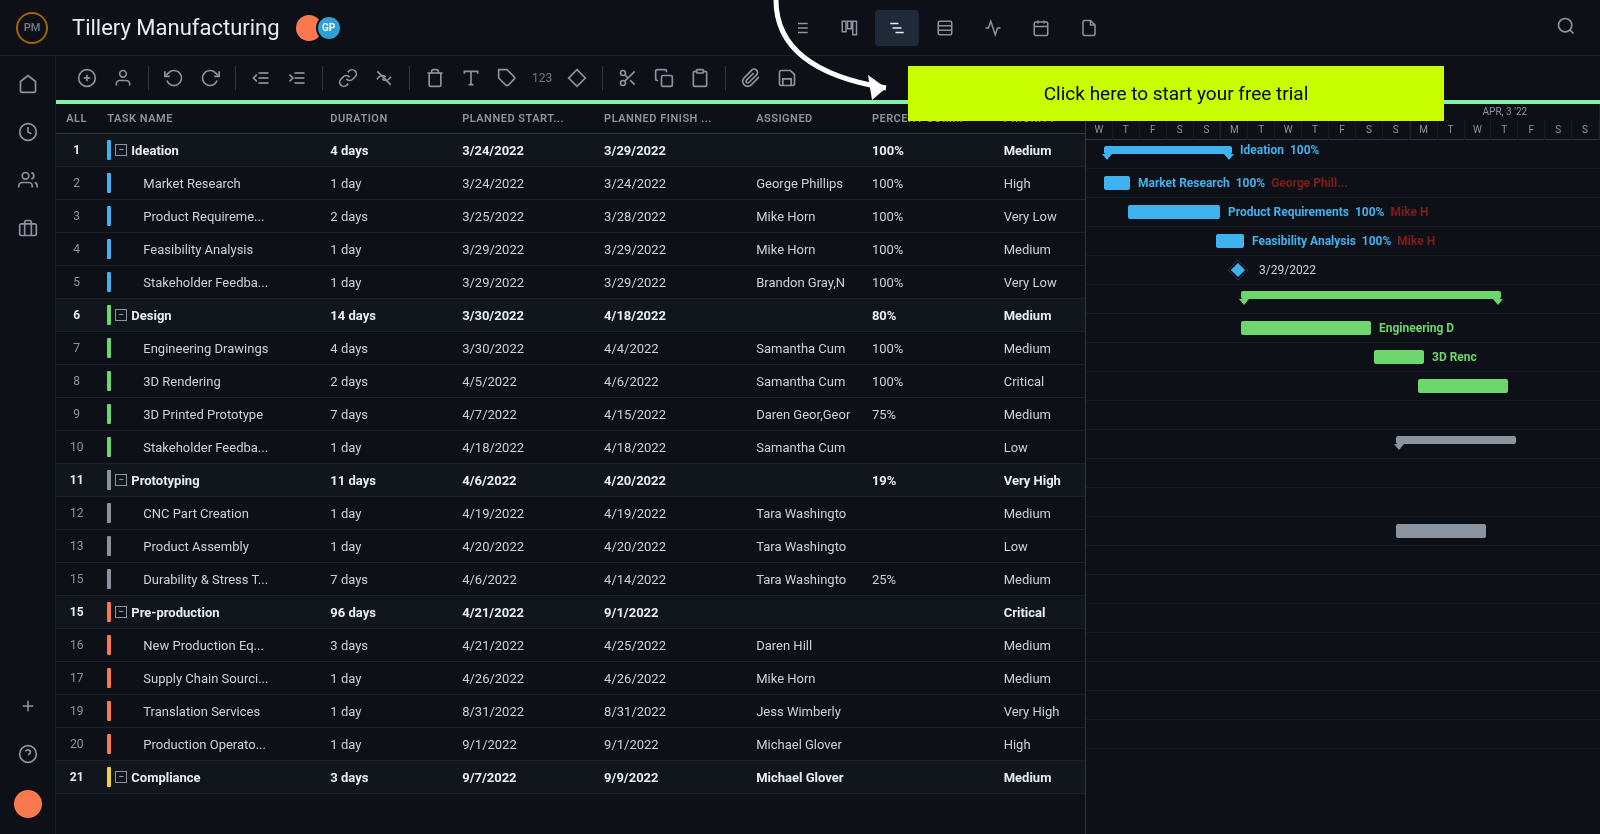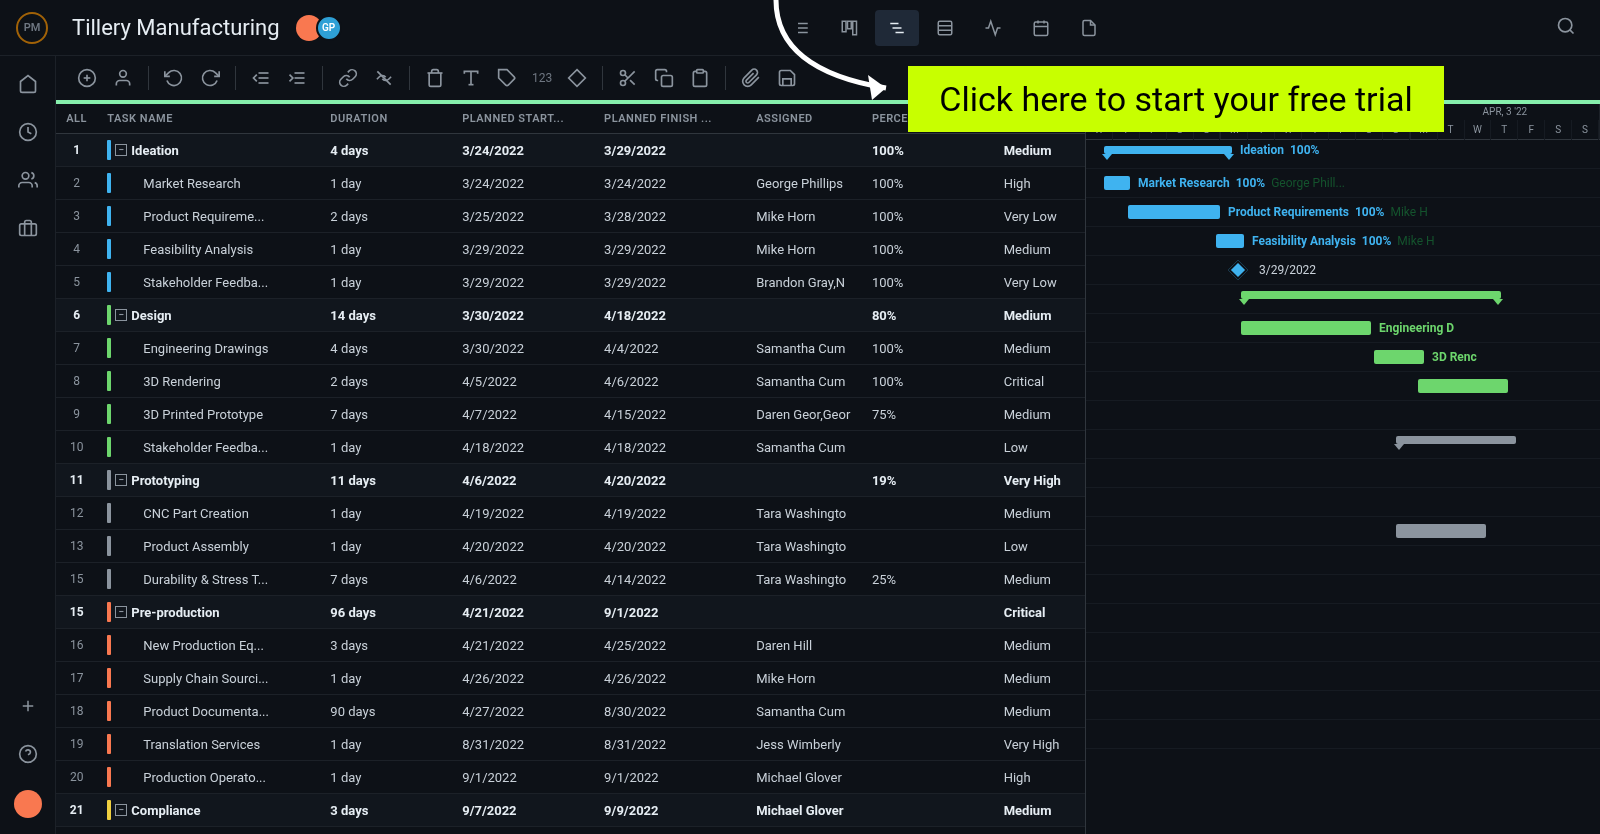--- a/index.html
+++ b/index.html
@@ -65,24 +65,24 @@
 .gantt-bar.parent-bar.green-p::before { border-top:6px solid #6dd66d; left:-2px; }
 .gantt-bar.parent-bar.green-p::after { border-top:6px solid #6dd66d; right:-2px; }
 .gantt-bar.parent-bar.grey-p { background:#8b949e; }
 .gantt-bar.parent-bar.grey-p::before { border-top:6px solid #8b949e; left:-2px; }
 .gantt-label { position:absolute; left:100%; margin-left:8px; white-space:nowrap; font-size:12px; line-height:14px; display:flex; gap:6px; }
 .gantt-label .name { font-weight:700; }
 .gantt-label .name.blue-t { color:#3fb3f0; }
 .gantt-label .name.green-t { color:#6dd66d; }
 .gantt-label .pct { font-weight:700; }
 .gantt-label .pct.blue-t { color:#3fb3f0; }
-.gantt-label .assignee { color:#14532d; }
+.gantt-label .assignee { color:#7f1d1d;font-weight:bold; }
 .milestone { position:absolute; width:14px; height:14px; background:#3fb3f0; transform:rotate(45deg); top:7px; border:2px solid #0d1117; }
 .milestone-label { position:absolute; white-space:nowrap; font-size:12px; color:#c9d1d9; top:7px; }
-.cta-banner { position:absolute; top:66px; left:908px; width:536px; height:66px; background:#c8ff00; color:#000; font-size:34px; display:flex; align-items:center; justify-content:center; z-index:50; cursor:pointer; }
+.cta-banner { position:absolute; top:66px; left:908px; width:536px; height:55px; background:#c8ff00; color:#000; font-size:19px; display:flex; align-items:center; justify-content:center; z-index:50; cursor:pointer; }
 .arrow-svg { position:absolute; top:0; left:756px; z-index:49; pointer-events:none; }
 </style>
 </head>
 <body>
 
 <div class="toprow">
   <div class="logo-circle">PM</div>
   <div class="project-title">Tillery Manufacturing</div>
   <div class="avatar-pair">
     <div class="avatar a1"></div>
@@ -591,36 +591,20 @@
                 </div>
               </td>
               <td>1 day</td>
               <td>4/26/2022</td>
               <td>4/26/2022</td>
               <td>Mike Horn</td>
               <td></td>
               <td>Medium</td>
             </tr>
             <tr>
-              <td class="row-num">18</td>
-              <td>
-                <div class="name-cell">
-                  <span class="color-bar" style="background:#f97850"></span>
-                  <span class="indent"></span>
-                  <span>Product Documenta...</span>
-                </div>
-              </td>
-              <td>90 days</td>
-              <td>4/27/2022</td>
-              <td>8/30/2022</td>
-              <td>Samantha Cum</td>
-              <td></td>
-              <td>Medium</td>
-            </tr>
-            <tr>
               <td class="row-num">19</td>
               <td>
                 <div class="name-cell">
                   <span class="color-bar" style="background:#f97850"></span>
                   <span class="indent"></span>
                   <span>Translation Services</span>
                 </div>
               </td>
               <td>1 day</td>
               <td>8/31/2022</td>

